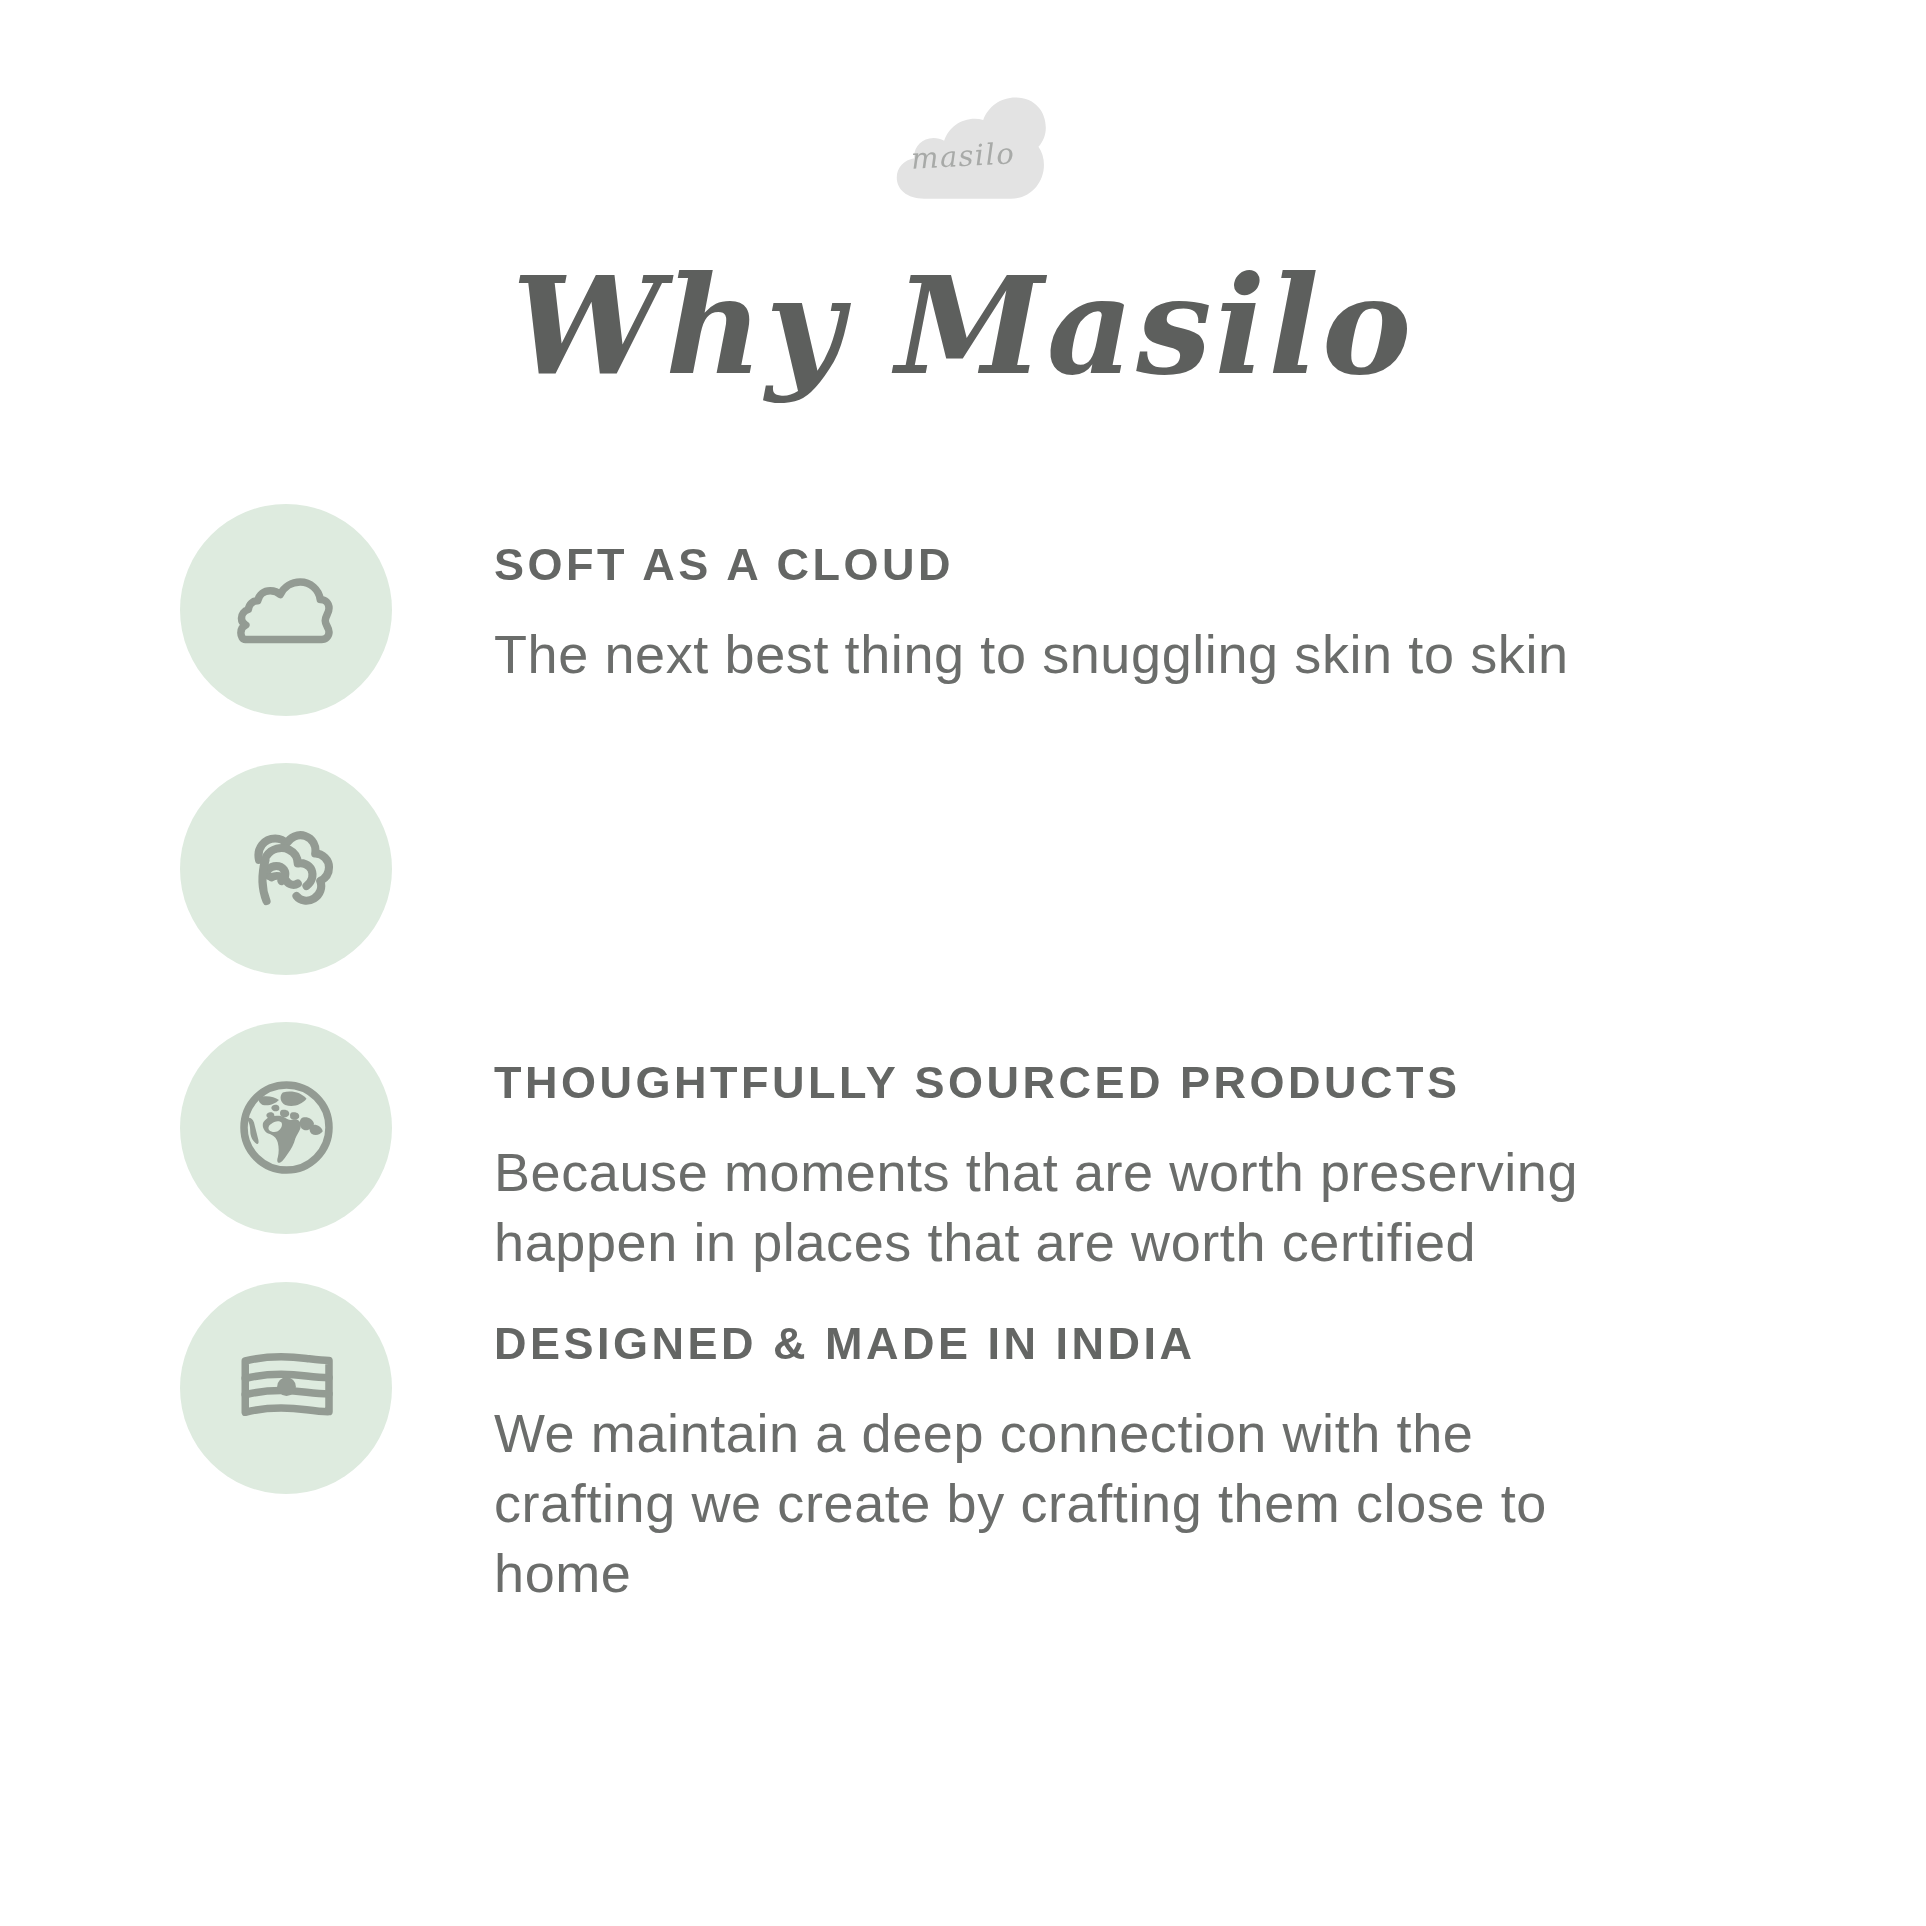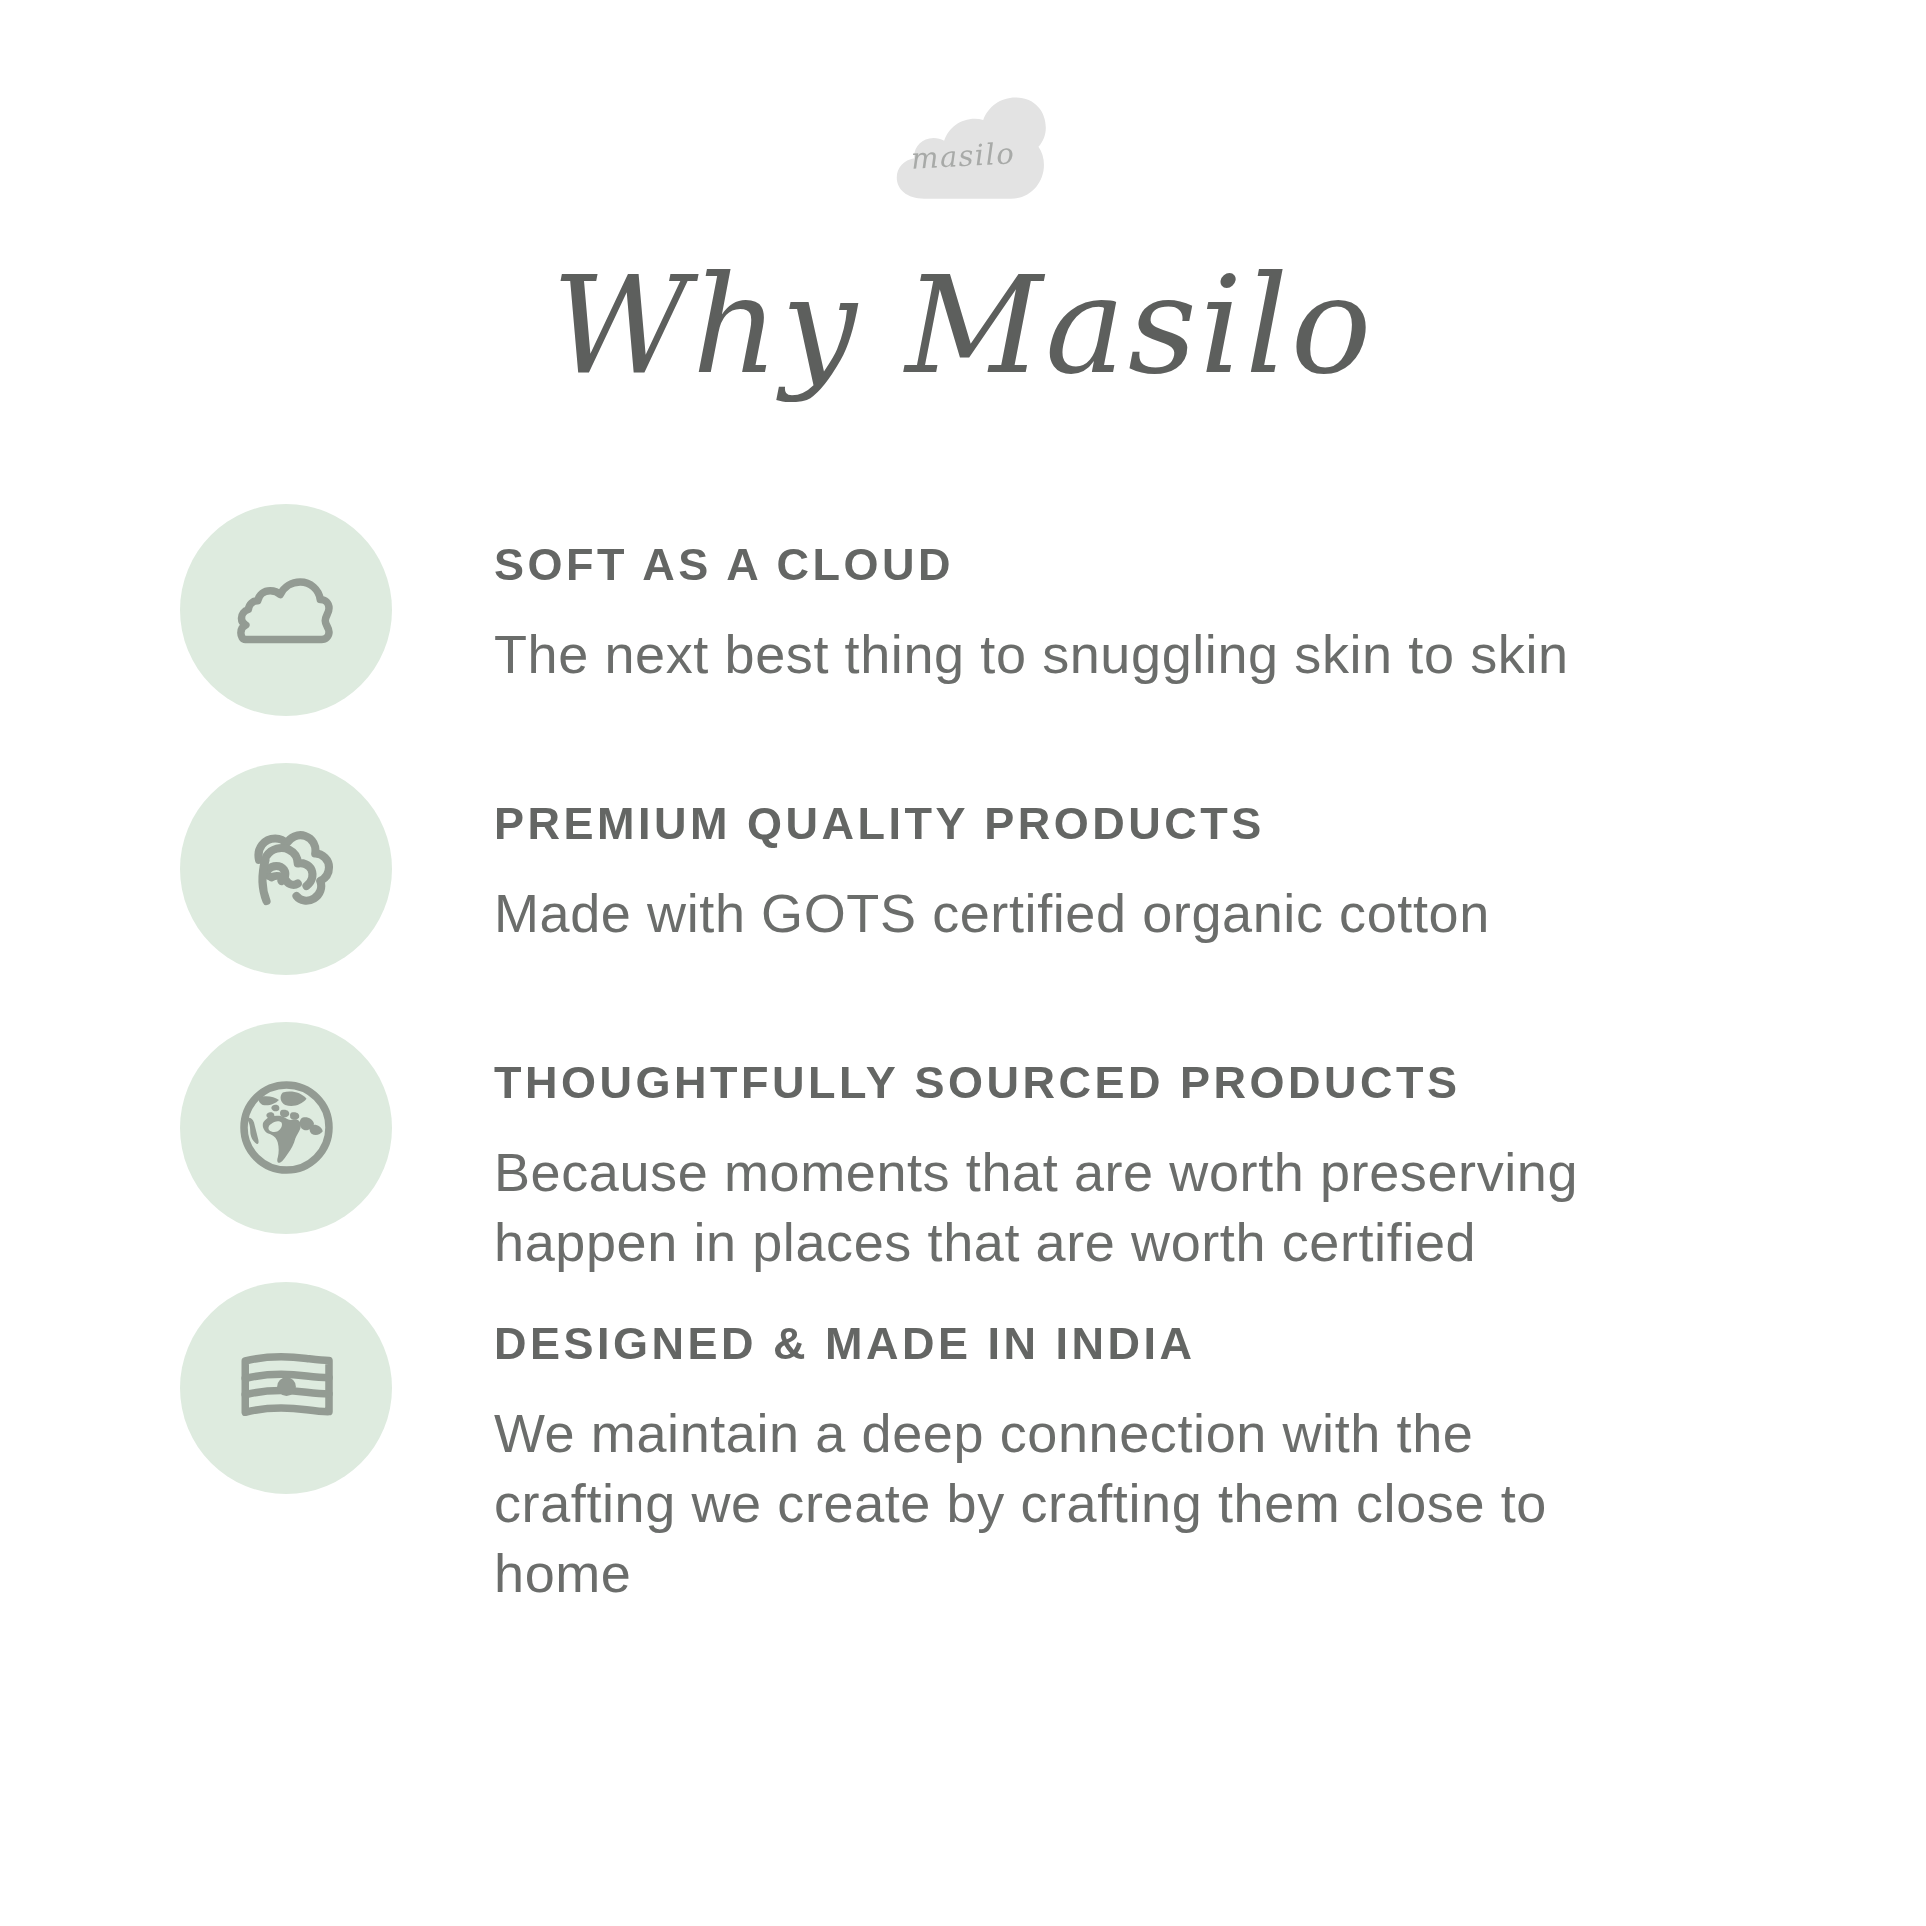--- a/index.html
+++ b/index.html
@@ -39,21 +39,21 @@
   }
 
   
   .title {
     position:absolute;
     left:0; right:0;
     top:259px;
     text-align:center;
     font-family:"DejaVu Serif", serif;
     font-style:italic;
-    font-weight:400;
+    font-weight:700;
     font-size:134px;
     line-height:1;
     letter-spacing:2.8px;
     color:#5d5f5d;
     white-space:nowrap;
   }
 
   
   .features {
     position:absolute;
@@ -159,24 +159,20 @@
                      C63 45 68 47 70 51 C72 56 70 61 66 64"></path>
 
             <path d="M33 44 C31 48 32 53 36 56"></path>
             <path d="M35 51 C39 47 45 47 48 51 C50 54 49 58 46 60"></path>
             <path d="M38 57 C42 55 47 56 50 60 C52 63 56 64 59 62"></path>
 
             <path d="M33 43 C30 54 30 66 34 76"></path>
           </svg>
         </span>
       </div>
-      <div class="feature-text">
-        <div class="feature-heading">PREMIUM QUALITY PRODUCTS</div>
-        <div class="feature-body">Made with GOTS certified organic cotton</div>
-      </div>
     </div>
 
     <div class="feature">
       <div class="icon-circle">
         <span>
           <svg viewBox="0 0 100 100" xmlns="http://www.w3.org/2000/svg" aria-hidden="true">
             <circle cx="50" cy="50" r="34" fill="none" stroke="#939b93" stroke-width="6"></circle>
             <g fill="#939b93">
 
               <path d="M28 26 C33 24 40 25 44 28 C41 31 36 33 31 32 C29 31 27 29 28 26 Z"></path>

